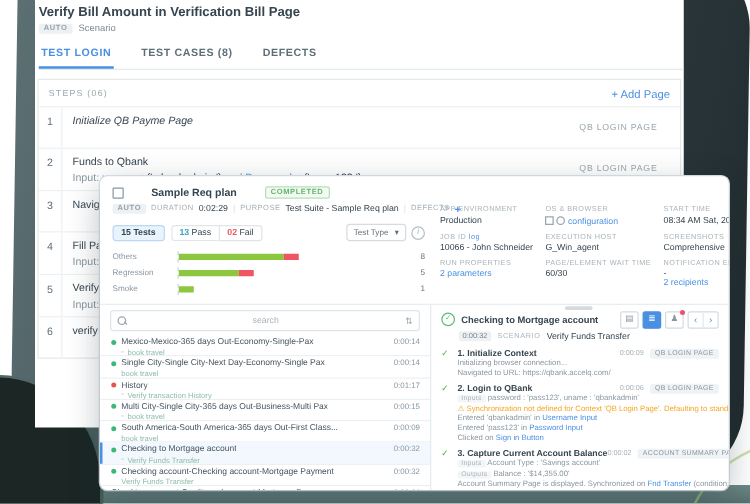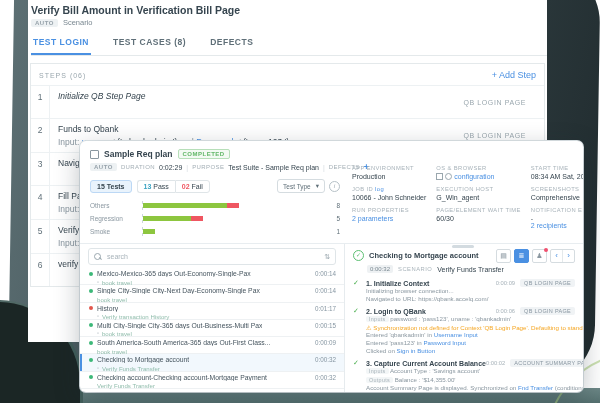--- a/index.html
+++ b/index.html
@@ -39,21 +39,21 @@
   .bw-l1{font-size:8.5px;color:#36454f;line-height:10px;white-space:nowrap;}
   .bw-l1.it{font-style:italic;}
   .bw-l2{font-size:8.5px;line-height:10px;margin-top:3px;white-space:nowrap;}
   .bw-badge{margin-left:auto;align-self:center;font-size:7px;color:#9aa7ae;letter-spacing:.6px;
     padding-right:18px;white-space:nowrap;}
   .seg-p{color:#8a97a0;} .seg-d{color:#36454f;} .seg-l{color:#4a90e2;} .seg-w{color:#f5a623;}
   
   .fg{position:absolute;left:80px;top:141px;width:503px;height:251px;background:#fff;z-index:6;
     border-radius:6px;box-shadow:0 8px 26px rgba(25,40,50,.30),0 0 0 1px #e0e7ea;overflow:hidden;}
   .fg-head{position:relative;padding:8px 10px 0;}
-  .fg-t-row{display:flex;align-items:center;gap:5px;}
+  .fg-t-row{display:flex;align-items:center;gap:22px;}
   .win-ic{width:7px;height:7px;border:1px solid #8a97a0;border-radius:1px;flex:none;}
   .fg-title{font-size:8.5px;font-weight:bold;color:#36454f;}
   .chip-completed{font-size:6px;font-weight:bold;letter-spacing:.5px;color:#61b767;
     border:1px solid #b7dfb9;background:#f3faf3;padding:1px 4px;border-radius:2px;}
   .head-actions{position:absolute;right:10px;top:6px;display:flex;gap:4px;}
   .btn{border:1px solid #cfd9dd;border-radius:3px;background:#fff;font-size:7.5px;
     padding:2px 6px;color:#4a90e2;cursor:pointer;line-height:9px;}
   .btn.gray{color:#8a97a0;padding:2px 4px;font-size:6px;letter-spacing:1px;}
   .fg-cols{display:flex;padding:0 10px;border-bottom:1px solid #e8edf0;}
   .col-left{width:250px;flex:none;}
@@ -89,21 +89,21 @@
   .os-ic.round{border-radius:50%;}
   
   .fg-bottom{display:flex;height:170px;}
   .left-panel{width:264px;flex:none;border-right:1px solid #e6ebee;overflow:hidden;}
   .search-row{display:flex;align-items:center;margin:4px 8px 3px;height:15px;
     border:1px solid #dfe5e8;border-radius:3px;padding:0 5px;gap:4px;}
   .lens{width:5px;height:5px;border:1px solid #9aa7ae;border-radius:50%;position:relative;flex:none;}
   .lens::after{content:"";position:absolute;left:4px;top:4px;width:3px;height:1px;background:#9aa7ae;
     transform:rotate(45deg);}
   .search-input{flex:1;border:none;outline:none;font-size:7px;color:#36454f;background:transparent;
-    font-family:inherit;}
+    font-family:inherit;text-align:center;}
   .search-input::placeholder{color:#a8b3ba;}
   .sort-ic{font-size:7px;color:#9aa7ae;cursor:pointer;}
   .t-item{height:17.3px;box-sizing:border-box;padding:2px 8px 0 9px;border-bottom:1px solid #eef1f3;
     position:relative;cursor:pointer;}
   .t-item.sel{background:#f2f8fd;}
   .t-item.sel::before{content:"";position:absolute;left:0;top:0;bottom:0;width:2px;background:#4a90e2;}
   .ti-l1{display:flex;align-items:center;}
   .dot{width:4px;height:4px;border-radius:50%;flex:none;margin-right:4px;}
   .dot.pass{background:#3cb878;} .dot.fail{background:#e2574c;}
   .ti-name{font-size:6.8px;color:#45545e;white-space:nowrap;overflow:hidden;max-width:195px;}
@@ -160,27 +160,27 @@
       <span class="bw-type">Scenario</span>
     </div>
     <div class="bw-tabs" id="bw-tabs">
         <span class="bw-tab active">TEST LOGIN</span>
         <span class="bw-tab">TEST CASES (8)</span>
         <span class="bw-tab">DEFECTS</span>
       </div>
     <div class="bw-card">
       <div class="bw-card-head">
         <span class="bw-steps-label">STEPS  (06)</span>
-        <span class="bw-addstep">+ Add Step</span>
+        <span class="bw-addstep">+ Add Page</span>
       </div>
       <div id="bw-rows">
           <div class="bw-row">
             <div class="bw-num">1</div>
             <div class="bw-body">
-              <div class="bw-l1 it">Initialize QB Step Page</div>
+              <div class="bw-l1 it">Initialize QB Payme Page</div>
             </div>
             <div class="bw-badge">QB LOGIN PAGE</div>
           </div>
           <div class="bw-row">
             <div class="bw-num">2</div>
             <div class="bw-body">
               <div class="bw-l1">Funds to Qbank</div>
               <div class="bw-l2"><span class="seg-p">Input: </span><span class="seg-l">uname</span><span class="seg-d"> &lt; {' qbankadmin '} </span><span class="seg-p">and </span><span class="seg-l">Password</span><span class="seg-d"> &lt; {' pass123 '}</span></div>
             </div>
             <div class="bw-badge">QB LOGIN PAGE</div>

